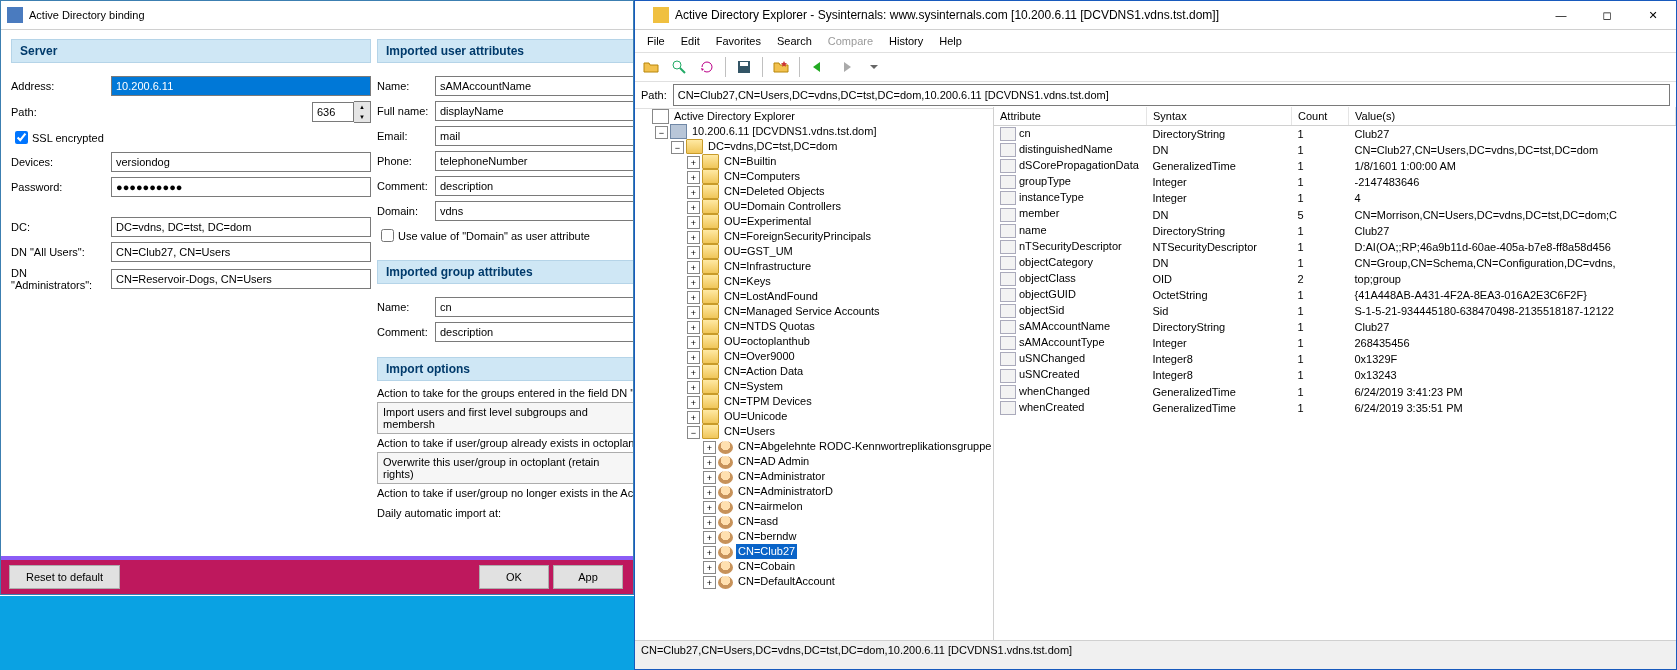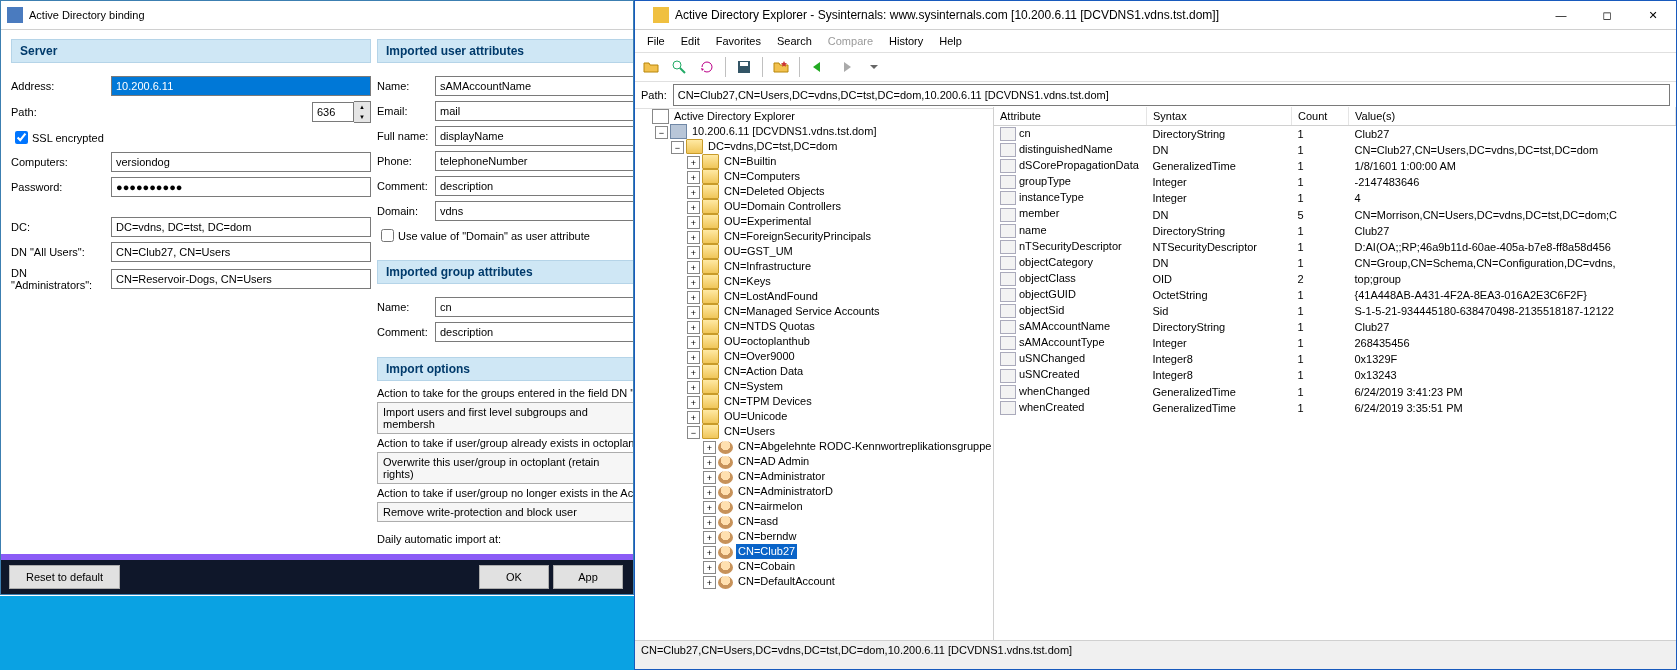--- a/index.html
+++ b/index.html
@@ -3,21 +3,21 @@
 <meta charset="utf-8">
 <style>
 html,body{margin:0;padding:0;font-family:"Segoe UI",Tahoma,sans-serif;font-size:11px;color:#000;background:#fff;overflow:hidden}
 .screen{position:relative;width:1677px;height:670px}
 
 
 .dlg-left{position:absolute;left:0;top:0;width:634px;height:595px;background:#fff;border:1px solid #3c7fb1;box-sizing:border-box}
 .dlg-left .title{height:28px;line-height:28px;background:#fff;border-bottom:1px solid #d0d0d0;padding-left:28px;font-size:11px}
 .dlg-left .modal-icon{position:absolute;left:6px;top:6px;width:16px;height:16px;background:#4a7bbf}
 .dlg-left .body{position:absolute;top:28px;left:0;right:0;bottom:34px;overflow:hidden}
-.dlg-left .footer{position:absolute;bottom:0;left:0;right:0;height:34px;background:#0f172a;border-top:6px solid #8b5cf6}
+.dlg-left .footer{position:absolute;bottom:0;left:0;right:0;height:34px;background:#be185d;border-top:4px solid #8b5cf6}
 .panel{position:absolute}
 .panel.l{left:10px;width:360px}
 .panel.r{left:376px;width:260px}
 .sec-h{background:#cfe7f5;border:1px solid #b5d4e8;padding:4px 8px;font-weight:bold;color:#003a6b;font-size:12px}
 .row{display:flex;align-items:center;margin:5px 0}
 .row .lbl{width:100px;flex:none}
 .row input[type=text],.row input[type=password],.row select{flex:1;height:20px;border:1px solid #7a7a7a;padding:0 4px;font-family:inherit;font-size:11px;box-sizing:border-box}
 .row input[type=text].sel{background:#0078d7;color:#fff}
 .row.port input.num{width:42px;flex:none;margin-left:auto}
 .row.port .spin{width:16px;height:20px;border:1px solid #7a7a7a;border-left:none;display:flex;flex-direction:column}
@@ -89,21 +89,21 @@
     <div class="spin">
               <div>▲</div>
               <div>▼</div>
             </div>
           </div>
    <div class="row">
             <input type="checkbox" class="chk" checked="" style="">
     <span>SSL encrypted</span>
           </div>
    <div class="row">
-            <span class="lbl">Computers:</span>
+            <span class="lbl">Devices:</span>
     <input type="text" value="versiondog" style="">
           </div>
    <div class="row">
             <span class="lbl">Password:</span>
     <input type="text" value="●●●●●●●●●●" style="">
           </div>
    <div style="height:10px"></div>
    <div class="row">
             <span class="lbl">DC:</span>
     <input type="text" value="DC=vdns, DC=tst, DC=dom" style="">
@@ -119,26 +119,26 @@
   </div>
 
   <div class="panel r" style="top:10px">
    <div class="sec-h">Imported user attributes</div>
    <div style="height:8px"></div>
    <div class="row">
             <span class="lbl" style="width:58px">Name:</span>
             <input type="text" value="sAMAccountName" style="">
           </div>
    <div class="row">
+            <span class="lbl" style="width:58px">Full name:</span>
+            <input type="text" value="displayName" style="">
+          </div>
+   <div class="row">
             <span class="lbl" style="width:58px">Email:</span>
             <input type="text" value="mail" style="">
-          </div>
-   <div class="row">
-            <span class="lbl" style="width:58px">Full name:</span>
-            <input type="text" value="displayName" style="">
           </div>
    <div class="row">
             <span class="lbl" style="width:58px">Phone:</span>
             <input type="text" value="telephoneNumber" style="">
           </div>
    <div class="row">
             <span class="lbl" style="width:58px">Comment:</span>
             <input type="text" value="description" style="">
           </div>
    <div class="row">
@@ -161,21 +161,20 @@
             <input type="text" value="description" style="">
           </div>
    <div style="height:10px"></div>
    <div class="sec-h">Import options</div>
    <div style="height:6px"></div>
    <div>Action to take for the groups entered in the field DN "</div>
    <div class="sel-line">Import users and first level subgroups and membersh</div>
    <div>Action to take if user/group already exists in octoplan</div>
    <div class="sel-line">Overwrite this user/group in octoplant (retain rights)</div>
    <div>Action to take if user/group no longer exists in the Ac</div>
-   <div class="sel-line">Remove write-protection and block user</div>
    <div style="height:8px"></div>
    <div>Daily automatic import at:</div>
   </div>
  </div>
  <div class="footer">
   <button class="btn" style="position:absolute;left:8px;top:5px">Reset to default</button>
   <button class="btn" style="position:absolute;right:84px;top:5px;width:70px">OK</button>
   <button class="btn" style="position:absolute;right:10px;top:5px;width:70px;overflow:hidden">App</button>
  </div>
 </div>

